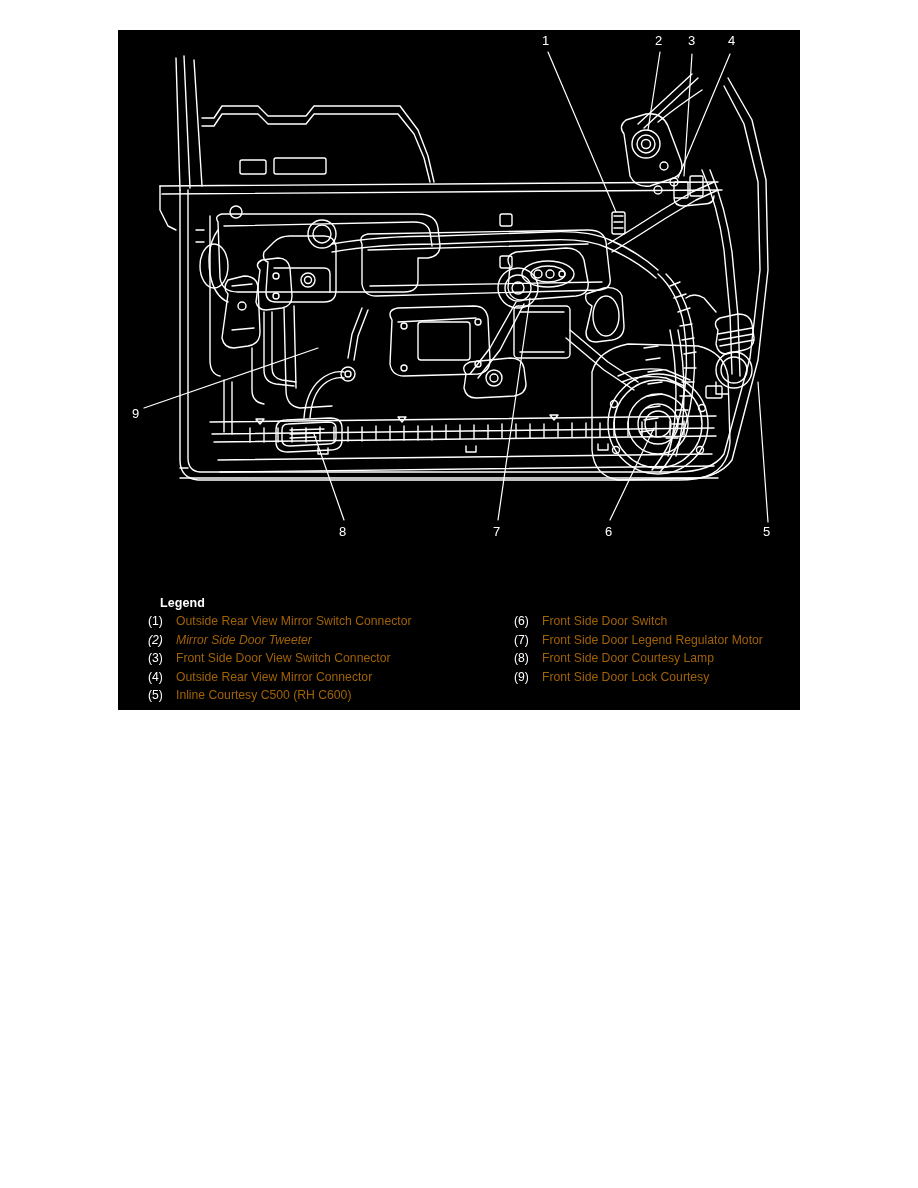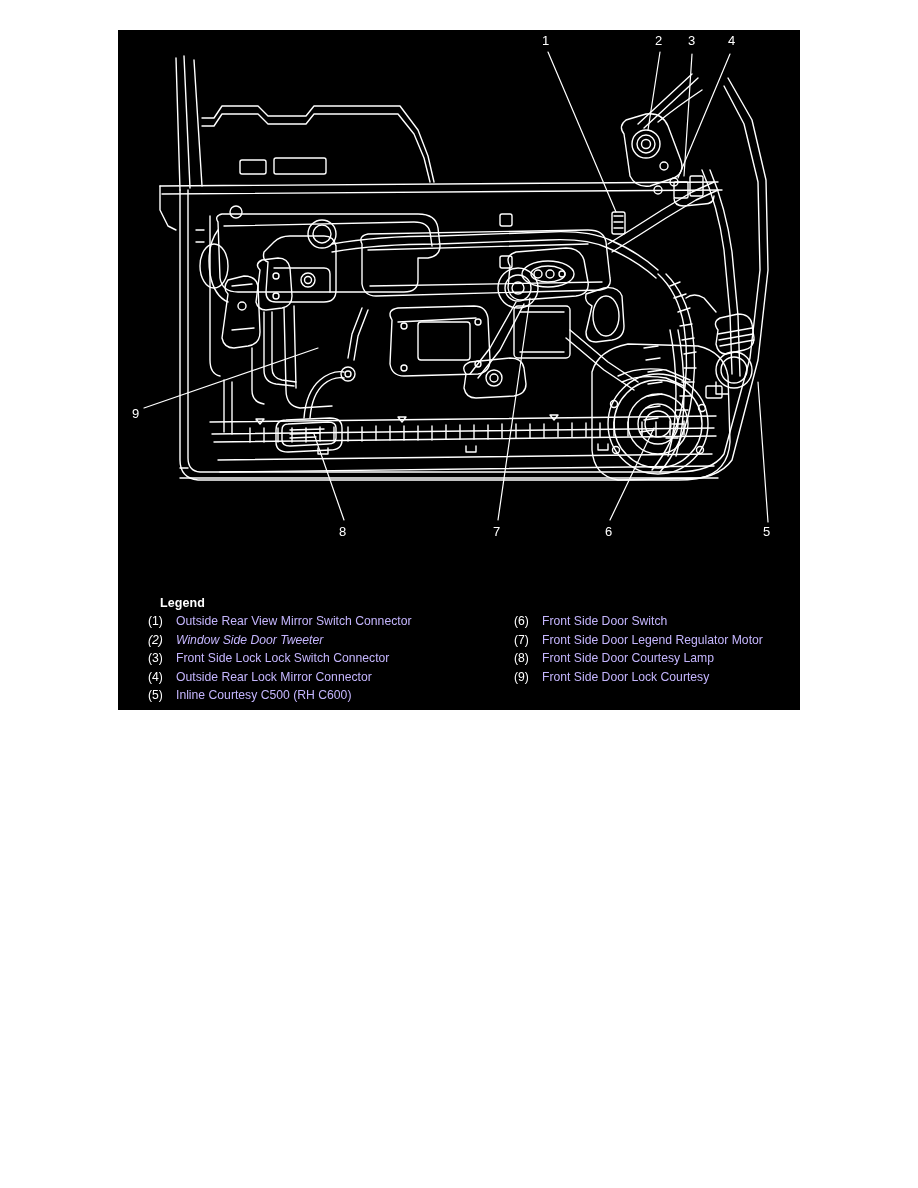--- a/index.html
+++ b/index.html
@@ -80,21 +80,21 @@
     font-size: 12.2px;
     color: #ffffff;
     white-space: nowrap;
   }
   .legend-idx {
     width: 28px;
     flex: 0 0 28px;
     text-align: left;
     color: #ffffff;
   }
-  .legend-label { color: #c4b5fd; }
+  .legend-label { color: #a16207; }
   .legend-row.italic .legend-idx,
   .legend-row.italic .legend-label { font-style: italic; }
 </style>
 </head>
 <body>
 
 <div id="page">
 
   <div id="panel">
 
@@ -352,29 +352,29 @@
     <div id="legend">
       <div id="legend-title">Legend</div>
 
       <div class="legend-col" id="legend-col-left">
         <div class="legend-row">
           <span class="legend-idx">(1)</span>
           <span class="legend-label">Outside Rear View Mirror Switch Connector</span>
         </div>
         <div class="legend-row italic">
           <span class="legend-idx">(2)</span>
-          <span class="legend-label">Window Side Door Tweeter</span>
+          <span class="legend-label">Mirror Side Door Tweeter</span>
         </div>
         <div class="legend-row">
           <span class="legend-idx">(3)</span>
-          <span class="legend-label">Front Side Lock Lock Switch Connector</span>
+          <span class="legend-label">Front Side Door View Switch Connector</span>
         </div>
         <div class="legend-row">
           <span class="legend-idx">(4)</span>
-          <span class="legend-label">Outside Rear Lock Mirror Connector</span>
+          <span class="legend-label">Outside Rear View Mirror Connector</span>
         </div>
         <div class="legend-row">
           <span class="legend-idx">(5)</span>
           <span class="legend-label">Inline Courtesy C500 (RH C600)</span>
         </div>
       </div>
 
       <div class="legend-col" id="legend-col-right">
         <div class="legend-row">
           <span class="legend-idx">(6)</span>

